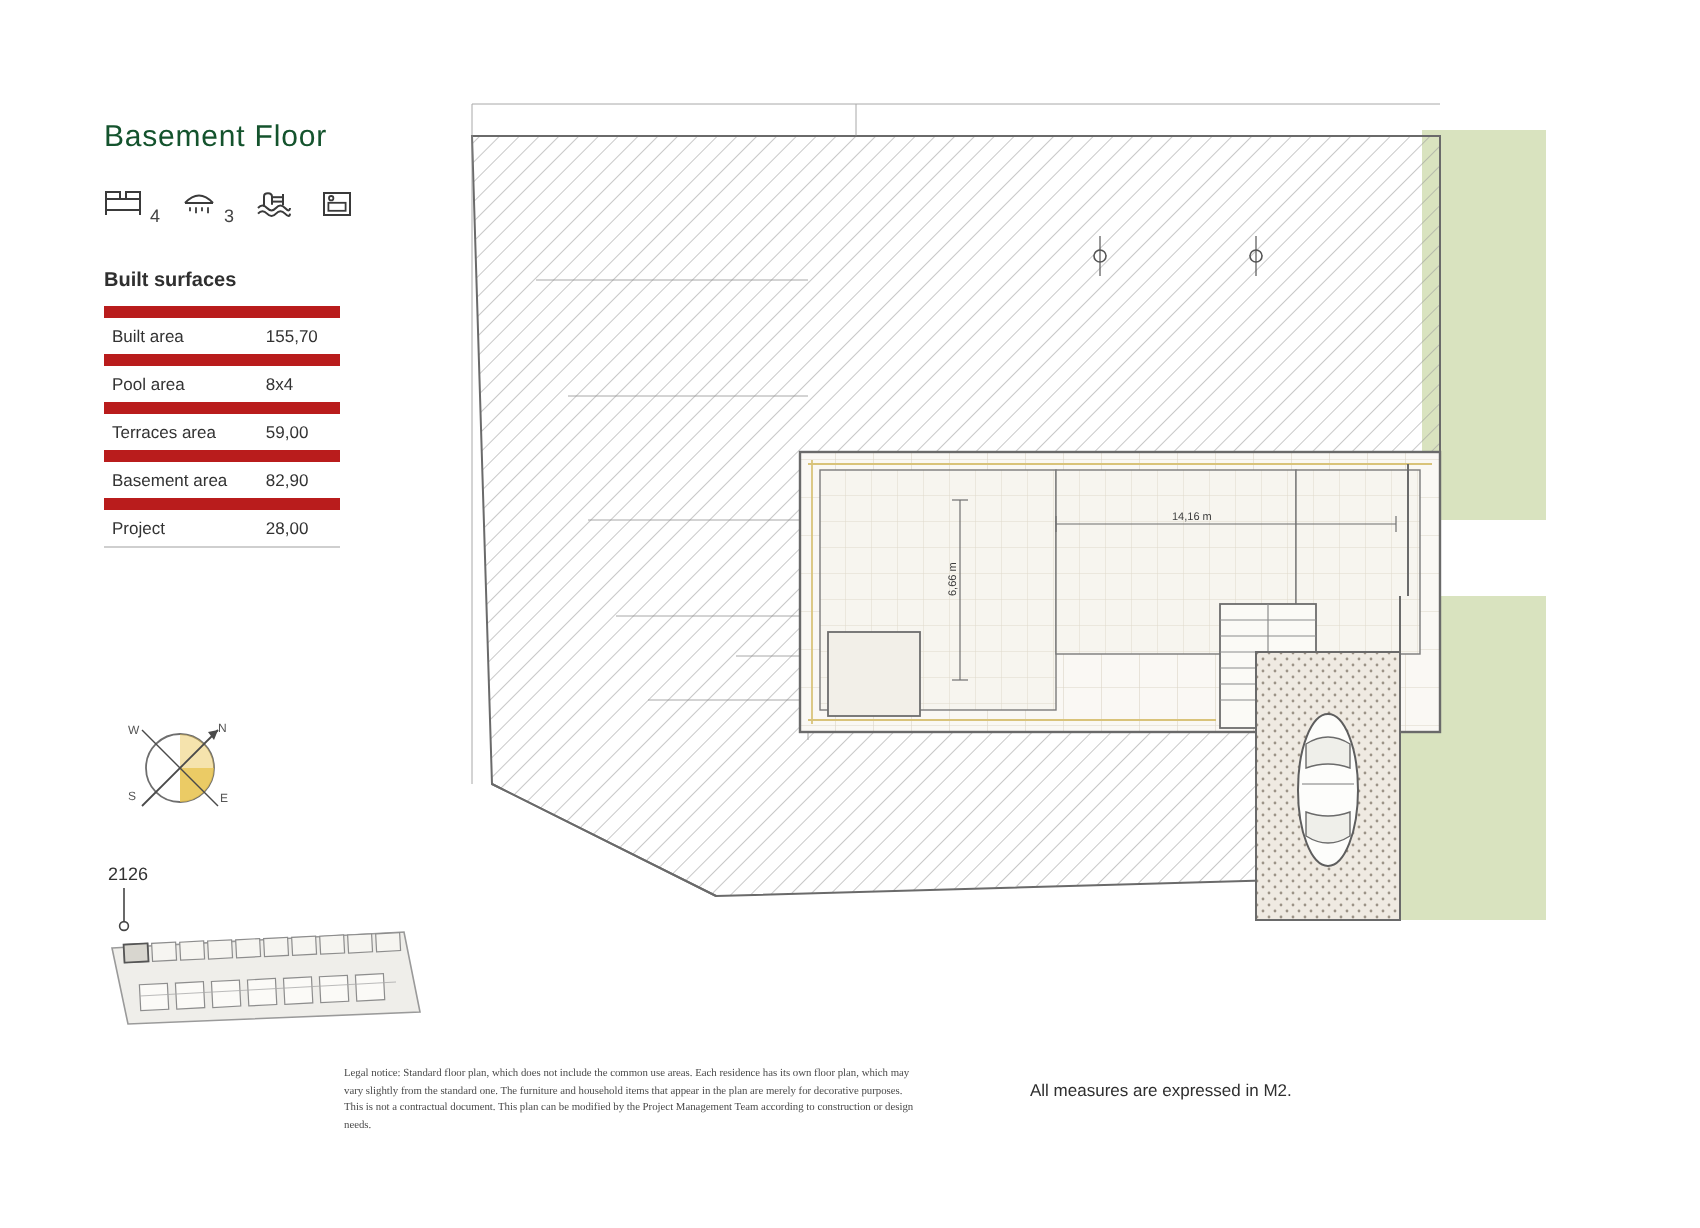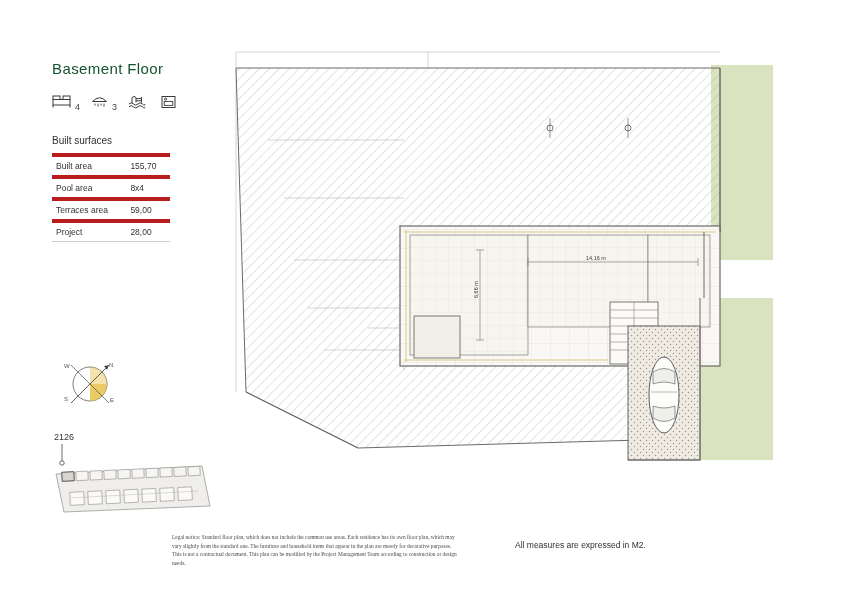--- a/index.html
+++ b/index.html
@@ -47,33 +47,33 @@
   .icon-count {
     font-size: 9px;
     color: #444;
     line-height: 1;
     padding-bottom: 1px;
   }
   .glyph { display: block; }
 
   #built-surfaces-title {
     font-size: 10px;
-    font-weight: normal;
+    font-weight: bold;
     color: #2f2f2f;
     margin-bottom: 7px;
   }
 
   table#surface-table {
     border-collapse: collapse;
     width: 118px;
     font-size: 8.5px;
     color: #333;
   }
   table#surface-table tr {
-    border-top: 4px solid #b91c1c;
+    border-top: 6px solid #b91c1c;
   }
   table#surface-table tr:last-child {
     border-bottom: 1px solid #cfcfcf;
   }
   table#surface-table td {
     padding: 4px 2px 4px 4px;
     white-space: nowrap;
   }
   table#surface-table td.val {
     text-align: left;
@@ -207,20 +207,24 @@
         <td>Built area</td>
         <td class="val">155,70</td>
       </tr>
       <tr>
         <td>Pool area</td>
         <td class="val">8x4</td>
       </tr>
       <tr>
         <td>Terraces area</td>
         <td class="val">59,00</td>
+      </tr>
+      <tr>
+        <td>Basement area</td>
+        <td class="val">82,90</td>
       </tr>
       <tr>
         <td>Project</td>
         <td class="val">28,00</td>
       </tr>
     </tbody>
   </table>
 </div>
 
 <div id="compass">

